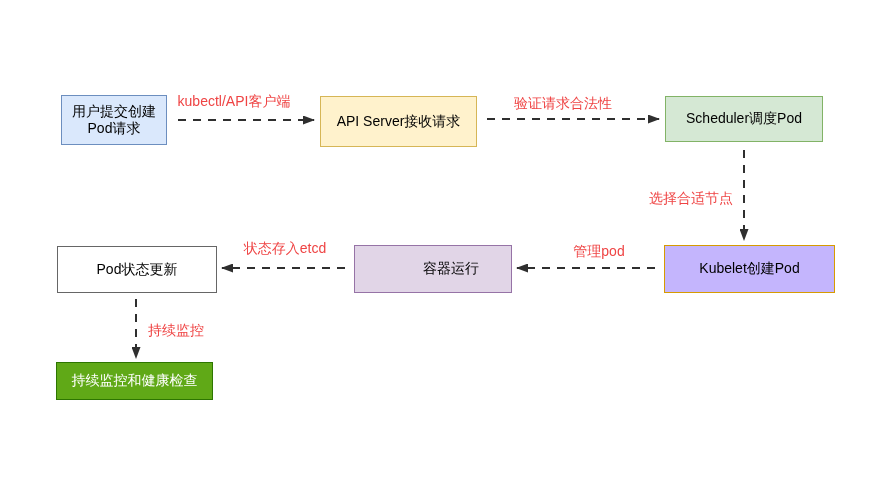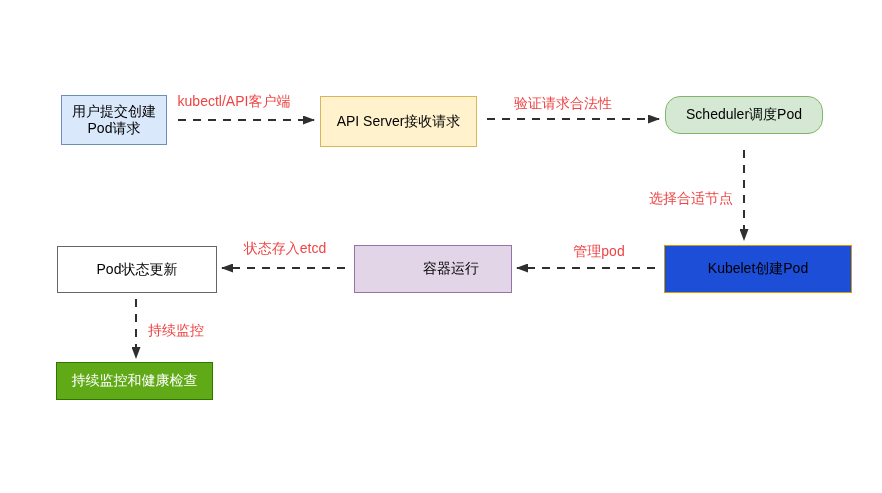--- a/index.html
+++ b/index.html
@@ -64,23 +64,23 @@
     <line class="edge" x1="655" y1="268" x2="517" y2="268" marker-end="url(#arrow)"></line>
     <line class="edge" x1="345" y1="268" x2="222" y2="268" marker-end="url(#arrow)"></line>
     <line class="edge" x1="136" y1="299" x2="136" y2="358" marker-end="url(#arrow)"></line>
   </svg>
 
   <div class="node" style="left: 61px; top: 95px; width: 106px; height: 50px; background-color: rgb(218, 232, 252); border-color: rgb(108, 142, 191); color: rgb(0, 0, 0);">用户提交创建
 Pod请求</div>
 
   <div class="node" style="left: 320px; top: 96px; width: 157px; height: 51px; background-color: rgb(255, 242, 204); border-color: rgb(214, 182, 86); color: rgb(0, 0, 0);">API Server接收请求</div>
 
-  <div class="node" style="left: 665px; top: 96px; width: 158px; height: 38px; background-color: rgb(213, 232, 212); border-color: rgb(130, 179, 102); color: rgb(0, 0, 0); border-radius: 15px;">Scheduler调度Pod</div>
+  <div class="node" style="left: 665px; top: 96px; width: 158px; height: 46px; background-color: rgb(213, 232, 212); border-color: rgb(130, 179, 102); color: rgb(0, 0, 0);">Scheduler调度Pod</div>
 
-  <div class="node" style="left: 664px; top: 245px; width: 188px; height: 48px; background-color: #1d4ed8; border-color: rgb(215, 155, 0); color: rgb(0, 0, 0);">Kubelet创建Pod</div>
+  <div class="node" style="left: 664px; top: 245px; width: 171px; height: 48px; background-color: #c4b5fd; border-color: rgb(215, 155, 0); color: rgb(0, 0, 0);">Kubelet创建Pod</div>
 
   <div class="node" style="left: 354px; top: 245px; width: 158px; height: 48px; background-color: rgb(225, 213, 231); border-color: rgb(150, 115, 166); color: rgb(0, 0, 0); padding-left: 36px;">容器运行</div>
 
   <div class="node" style="left: 57px; top: 246px; width: 160px; height: 47px; background-color: rgb(255, 255, 255); border-color: rgb(102, 102, 102); color: rgb(0, 0, 0);">Pod状态更新</div>
 
   <div class="node" style="left: 56px; top: 362px; width: 157px; height: 38px; background-color: rgb(96, 169, 23); border-color: rgb(45, 118, 0); color: rgb(255, 255, 255);">持续监控和健康检查</div>
 
   <div class="edge-label" style="left:234px; top:101px;">kubectl/API客户端</div>
 
   <div class="edge-label" style="left:563px; top:103px;">验证请求合法性</div>

